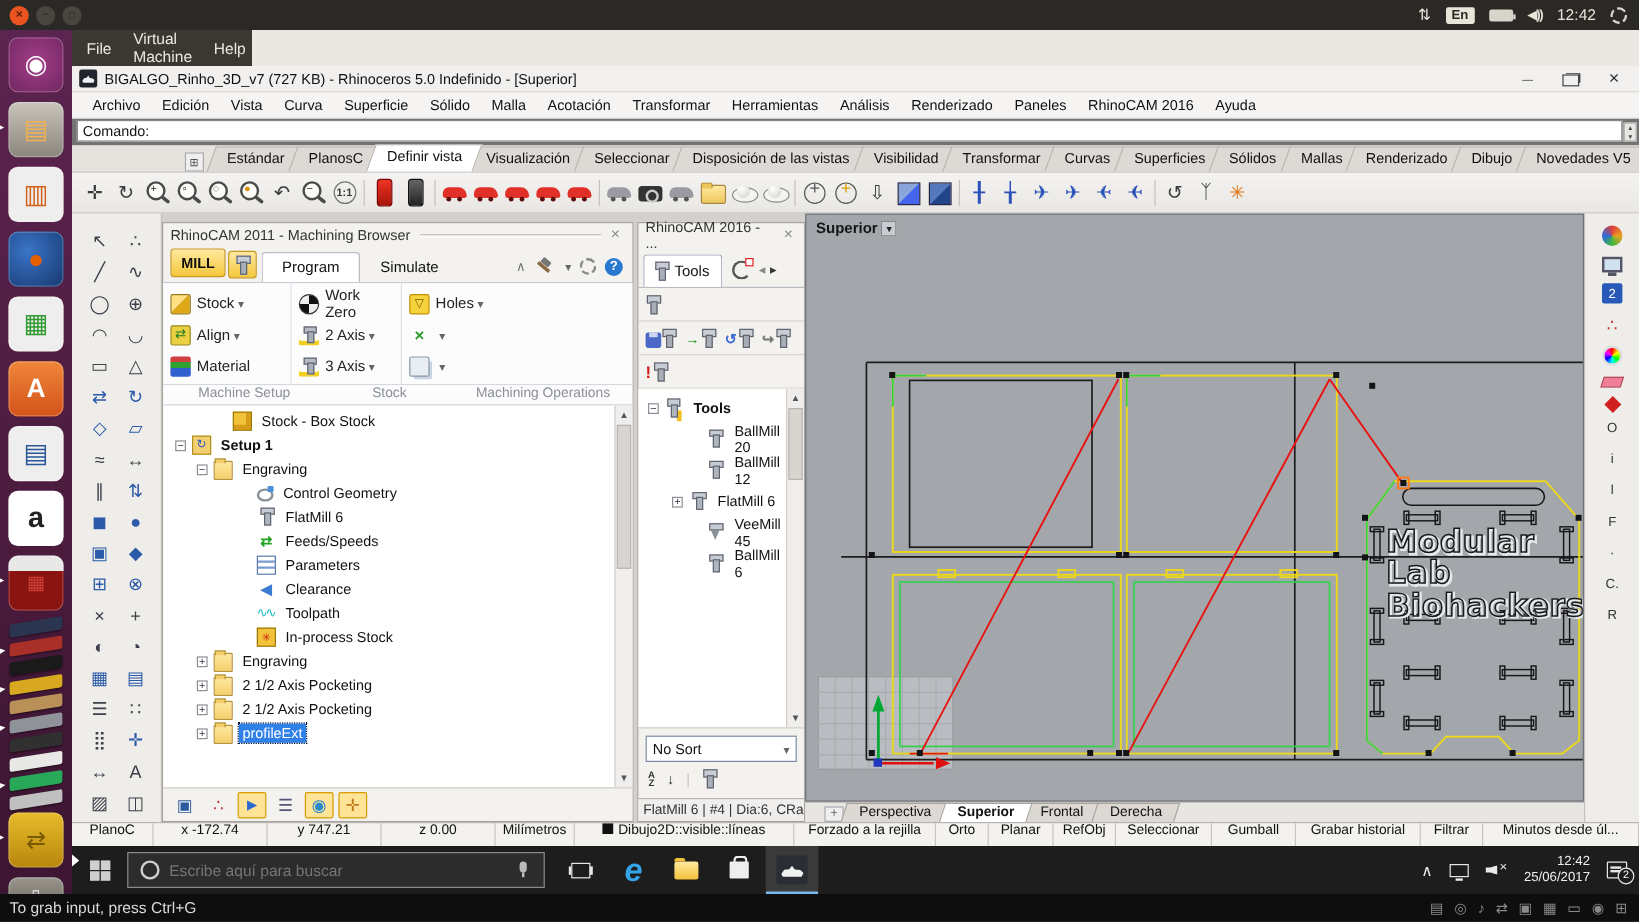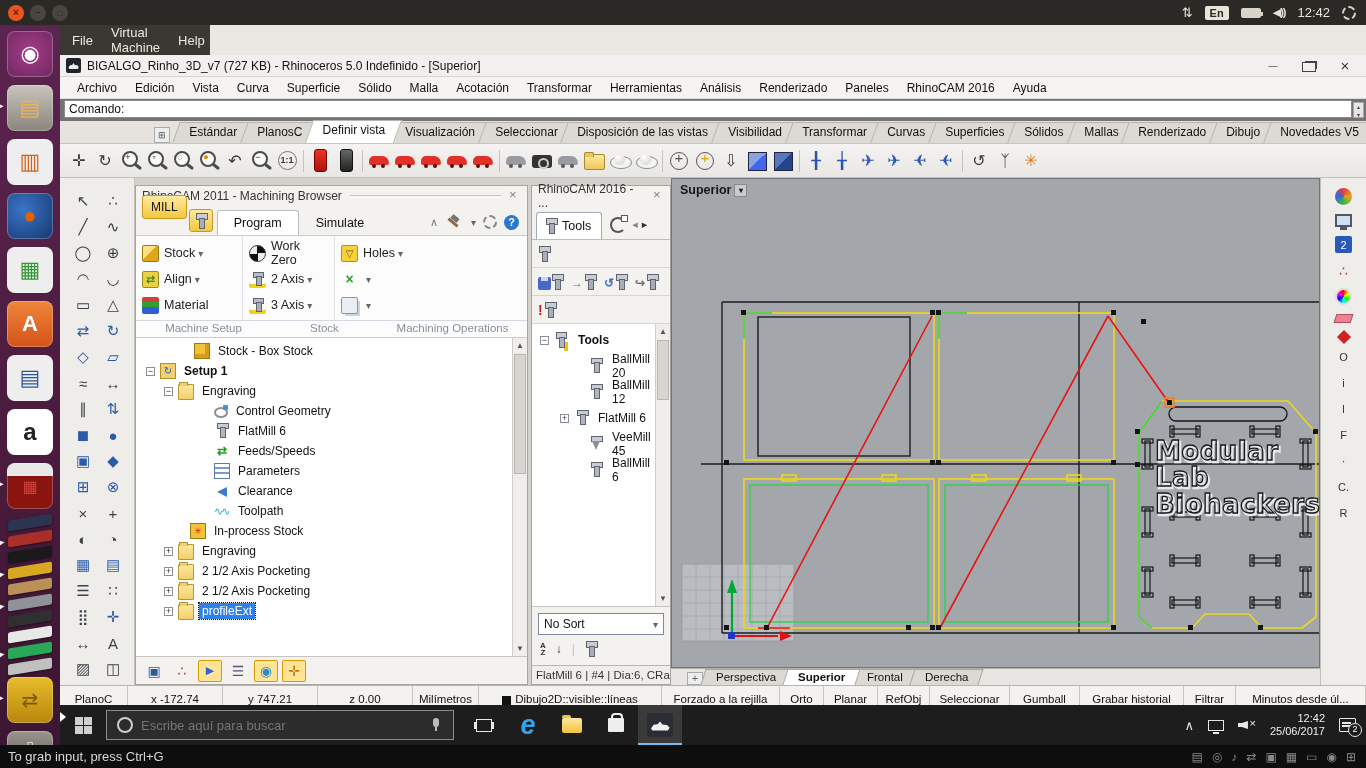--- a/index.html
+++ b/index.html
@@ -103,21 +103,21 @@
 .pic.c2{color:#2a5aa8}
 
 .panel{background:#f4f2ef;border:1px solid #a8a5a0;margin-top:7px;display:flex;flex-direction:column}
 .phead{height:20px;display:flex;align-items:center;padding:0 6px;font-size:12px;color:#333;flex:none}
 .phead .lines{flex:1;margin:0 8px;border-top:1px solid #c8c5c0;border-bottom:1px solid #fff;height:3px}
 .closex{width:12px;height:12px;color:#888;font-size:13px;line-height:10px}
 .closex::after{content:"×"}
 
 #browser{width:393px}
 #btabs{height:30px;display:flex;align-items:flex-end;padding:0 4px;border-bottom:1px solid #c8ccd4;flex:none}
-.millbtn{background:linear-gradient(#ffe9a0,#f4c83c);border:1px solid #c89820;border-radius:3px;font-weight:normal;font-size:12px;padding:4px 8px;margin:0 2px 16px 2px}
+.millbtn{background:linear-gradient(#ffe9a0,#f4c83c);border:1px solid #c89820;border-radius:3px;font-weight:bold;font-size:12px;padding:4px 8px;margin:0 2px 4px 2px}
 .milltool{background:linear-gradient(#ffe9a0,#f4c83c);border:1px solid #c89820;border-radius:3px;width:24px;height:23px;margin:0 4px 3px 0;position:relative}
 .rtab{padding:5px 16px;font-size:12.5px;border:1px solid transparent;border-bottom:none}
 .rtab.active{background:#fff;border-color:#b8bcc4;border-radius:3px 3px 0 0}
 .hicons{display:flex;align-items:center;gap:7px;margin-left:auto;padding-right:4px;margin-bottom:5px}
 .chev{color:#777;font-size:11px}
 .hammer{width:16px;height:16px;position:relative}
 .hammer::before{content:"";position:absolute;left:2px;top:7px;width:12px;height:3px;background:#8a6a40;transform:rotate(40deg)}
 .hammer::after{content:"";position:absolute;left:6px;top:2px;width:8px;height:5px;background:#777;border-radius:1px;transform:rotate(40deg)}
 .gearico{width:14px;height:14px;border:2px dashed #888;border-radius:50%}
 .helpico{width:15px;height:15px;border-radius:50%;background:#2878d0;color:#fff;font-size:11px;font-weight:bold;text-align:center;line-height:15px}
@@ -228,21 +228,21 @@
 .rd-mon{border:2px solid #556;background:#cfe0ef;height:13px;position:relative}
 .rd-mon::after{content:"";position:absolute;left:3px;bottom:-5px;width:7px;height:3px;background:#556}
 .rd-two{background:#2858b8;color:#fff;font-size:11px;border-radius:2px}
 .rd-balls{color:#c03030;font-size:14px}
 .rd-wheel{background:conic-gradient(#f00,#ff0,#0f0,#0ff,#00f,#f0f,#f00);border-radius:50%;border:2px solid #ddd}
 .rd-eraser{background:#f08098;transform:skewX(-18deg);height:9px;border:1px solid #b05060}
 .rd-diamond{background:#d02020;transform:rotate(45deg);width:10px;height:10px}
 .rdletter{font-size:11px;color:#333;height:17px}
 
 #rstatus{position:absolute;left:0;bottom:0;width:1306px;height:20px;background:#f4f2ef;border-top:1px solid #b8b5b0;display:flex;font-size:11.5px;align-items:stretch}
-.scell{display:flex;align-items:flex-end;justify-content:center;border-right:1px solid #c8c5c0;padding:0 4px;white-space:nowrap;overflow:hidden}
+.scell{display:flex;align-items:flex-start;justify-content:center;border-right:1px solid #c8c5c0;padding:0 4px;white-space:nowrap;overflow:hidden}
 .scell.b{font-weight:normal}
 .scell .sw{width:9px;height:9px;background:#111;margin-right:4px;flex:none}
 
 #taskbar{position:absolute;left:60px;top:705px;width:1306px;height:40px;background:#1d1d1d;display:flex;align-items:center;z-index:6}
 #startbtn{width:46px;height:40px;display:flex;align-items:center;justify-content:center}
 .winlogo{width:17px;height:17px;display:grid;grid-template-columns:8px 8px;grid-template-rows:8px 8px;gap:1px}
 .winlogo i{background:#cfcfcf}
 #searchbox{width:348px;height:30px;background:#2c2c2c;border:1px solid #8a8a8a;display:flex;align-items:center;margin-right:8px}
 .cortana{width:16px;height:16px;border:2px solid #cfcfcf;border-radius:50%;margin:0 8px 0 10px;flex:none}
 #searchbox input{flex:1;background:transparent;border:none;outline:none;color:#b8b8b8;font-size:13px;font-family:"Liberation Sans",sans-serif}
@@ -941,21 +941,21 @@
                 <span class="ic ic-clear"></span>
                 <span class="tlabel">Clearance</span>
               </div>
 
               <div class="trow noexp" style=";padding-left:64px">
                 <span class="exp"></span>
                 <span class="ic ic-tpath"></span>
                 <span class="tlabel">Toolpath</span>
               </div>
 
-              <div class="trow noexp" style=";padding-left:40px">
+              <div class="trow noexp" style=";padding-left:64px">
                 <span class="exp"></span>
                 <span class="ic ic-ipstock"></span>
                 <span class="tlabel">In-process Stock</span>
               </div>
 
               <div class="trow " style=";padding-left:28px">
                 <span class="exp">+</span>
                 <span class="ic ic-folder"></span>
                 <span class="tlabel">Engraving</span>
               </div>

